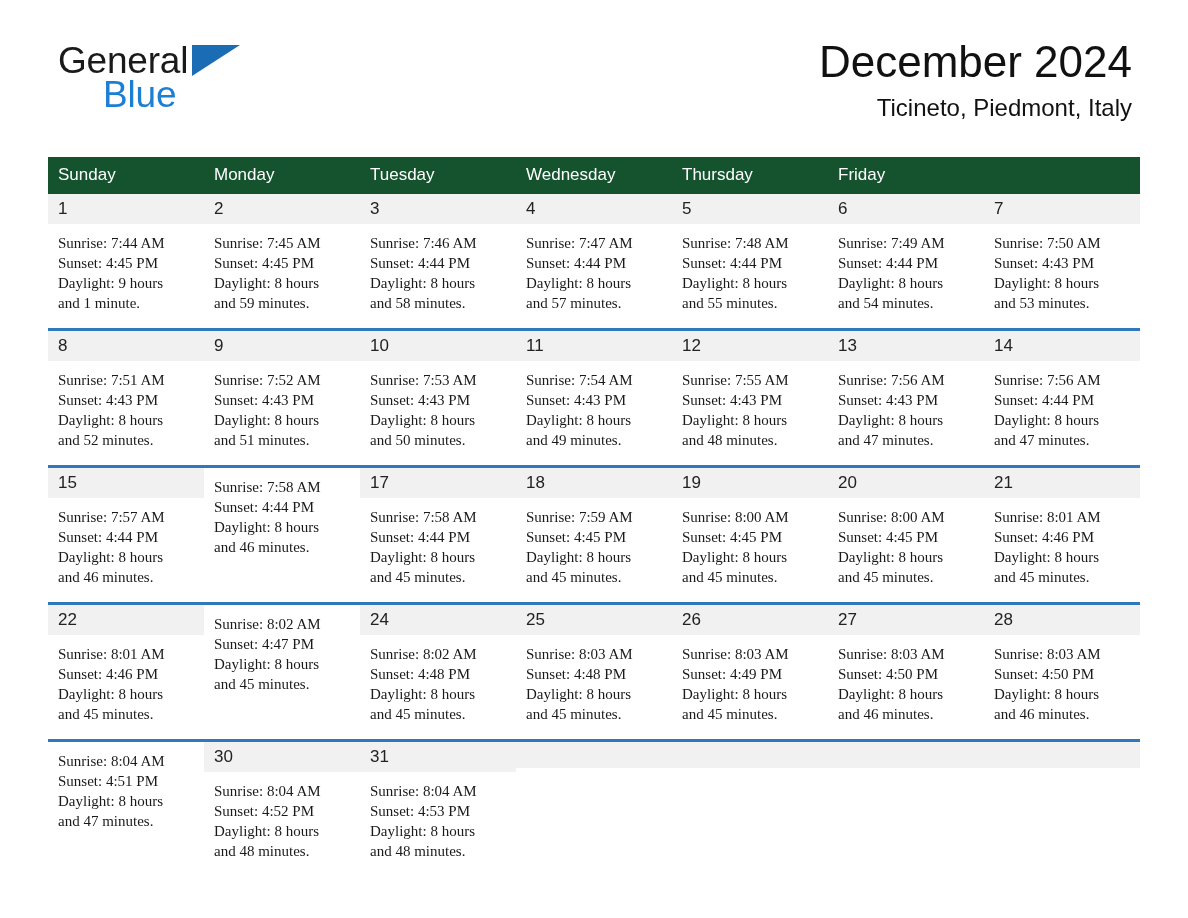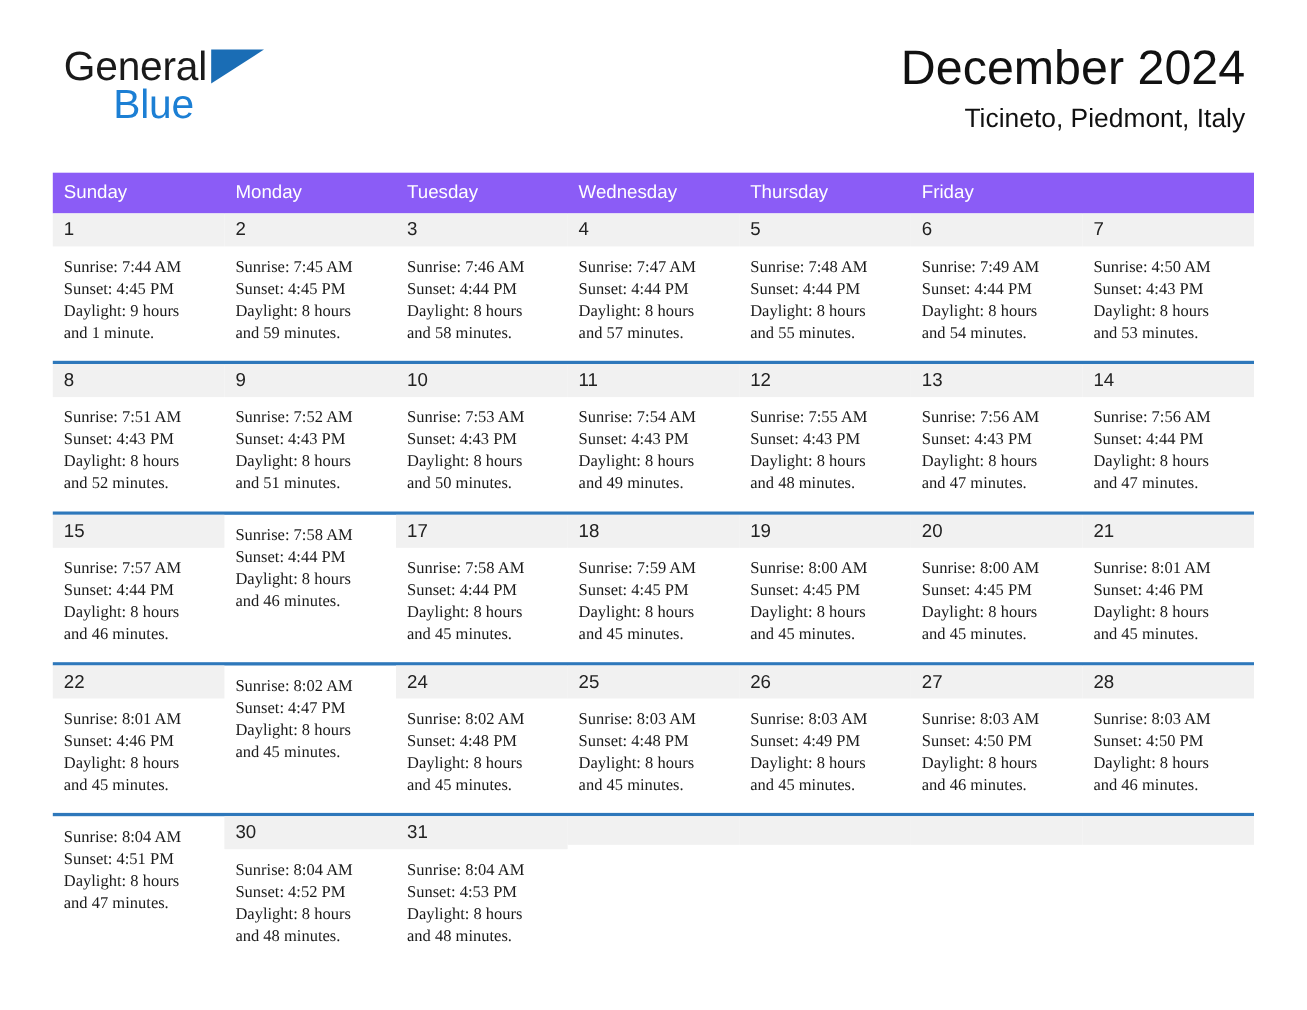--- a/index.html
+++ b/index.html
@@ -80,21 +80,21 @@
   }
 
   
   .calendar {
     margin-top: 47px;
     width: 1092px;
   }
   .weekdays {
     display: grid;
     grid-template-columns: repeat(7, 1fr);
-    background: #8b5cf6;
+    background: #14532d;
   }
   .weekday {
     color: #ffffff;
     font-size: 17px;
     padding: 8px 0 9px 10px;
     box-sizing: border-box;
   }
 
   .week {
     display: grid;
@@ -222,21 +222,21 @@
             <div class="info">
               <div>Sunrise: 7:49 AM</div>
               <div>Sunset: 4:44 PM</div>
               <div>Daylight: 8 hours</div>
               <div>and 54 minutes.</div>
             </div>
           </div>
           <div class="cell">
             <span class="daynum">7</span>
             <div class="info">
-              <div>Sunrise: 4:50 AM</div>
+              <div>Sunrise: 7:50 AM</div>
               <div>Sunset: 4:43 PM</div>
               <div>Daylight: 8 hours</div>
               <div>and 53 minutes.</div>
             </div>
           </div>
         </div>
         <div class="week">
           <div class="cell">
             <span class="daynum">8</span>
             <div class="info">

